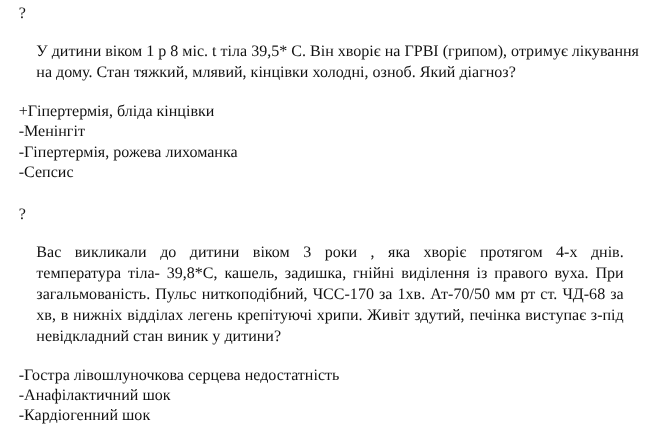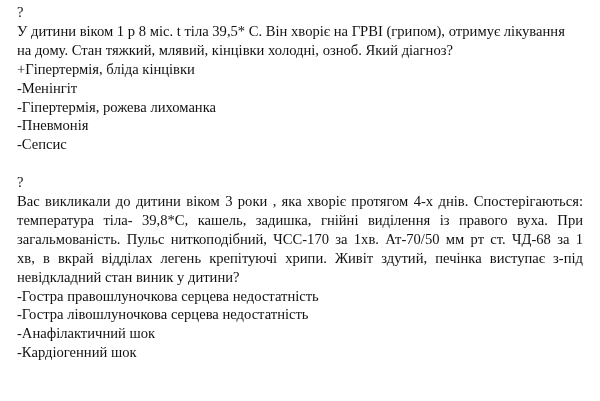--- a/index.html
+++ b/index.html
@@ -21,59 +21,57 @@
       top: 3px;
       width: 566px;
       font-size: 14.6px;
       line-height: 18.9px;
     }
     .line {
       margin: 0;
       white-space: nowrap;
     }
     .para {
-      margin: 0;
+      margin: 16px;
     }
     .blank {
       height: 18.9px;
     }
   </style>
 </head>
 <body>
 
 <div class="page">
 
   <section>
     <p class="line">?</p>
     <div class="para">
       <p class="line">У дитини віком 1 р 8 міс.  t  тіла  39,5* С. Він хворіє на ГРВІ (грипом), отримує лікування</p>
       <p class="line">на дому. Стан тяжкий, млявий, кінцівки холодні, озноб. Який діагноз?</p>
     </div>
     <div>
       <p class="line">+Гіпертермія, бліда кінцівки</p>
       <p class="line">-Менінгіт</p>
       <p class="line">-Гіпертермія, рожева лихоманка</p>
-      <p class="line">-Пневмонія</p>
       <p class="line">-Сепсис</p>
     </div>
   </section>
 
   <div class="blank"></div>
 
   <section>
     <p class="line">?</p>
     <div class="para">
       <p class="line justify-line">Вас викликали до дитини віком 3  роки , яка хворіє протягом 4-х днів. Спостерігаються:</p>
       <p class="line justify-line">температура тіла- 39,8*С, кашель, задишка, гнійні виділення із правого вуха. При</p>
       <p class="line justify-line">загальмованість. Пульс ниткоподібний, ЧСС-170 за 1хв. Ат-70/50 мм рт ст. ЧД-68 за 1</p>
-      <p class="line justify-line">хв, в вкрай відділах легень крепітуючі хрипи.  Живіт здутий, печінка виступає з-під</p>
+      <p class="line justify-line">хв, в нижніх відділах легень крепітуючі хрипи.  Живіт здутий, печінка виступає з-під</p>
       <p class="line">невідкладний стан виник у дитини?</p>
     </div>
     <div>
-      <p class="line">-Гостра правошлуночкова серцева недостатність</p>
       <p class="line">-Гостра лівошлуночкова серцева недостатність</p>
       <p class="line">-Анафілактичний шок</p>
       <p class="line">-Кардіогенний шок</p>
     </div>
   </section>
 
 </div>
 
 <style>
   

